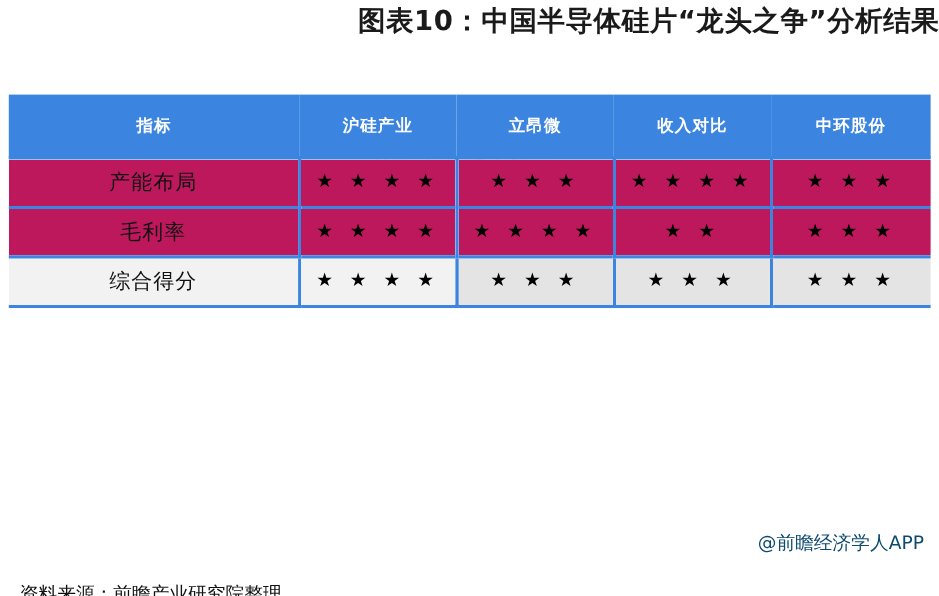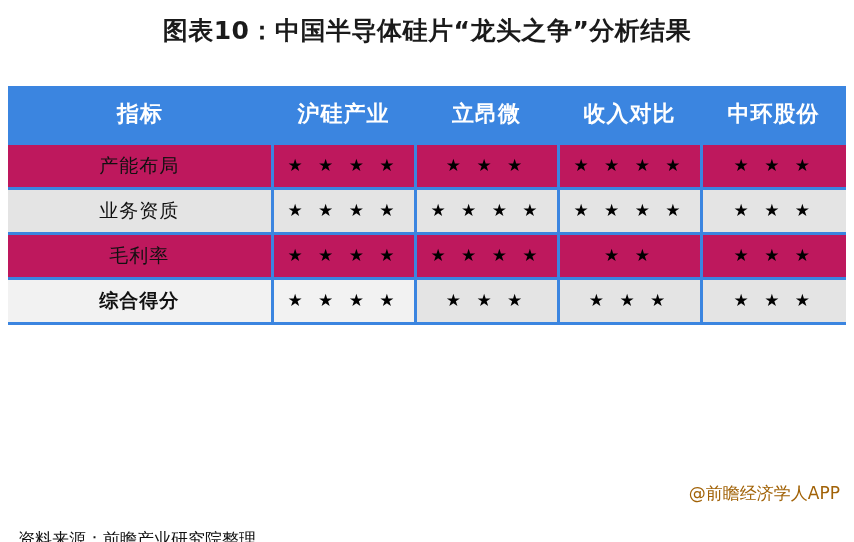--- a/index.html
+++ b/index.html
@@ -44,23 +44,23 @@
     color: #9fb6d4;
     letter-spacing: 2px;
     white-space: nowrap;
     font-family: "DejaVu Sans", sans-serif;
   }
 
   
   #title-bar {
     position: absolute;
     left: 0;
-    top: 14px;
+    top: 2px;
     width: 854px;
-    text-align: center;
+    text-align: right;
     z-index: 10;
   }
   #page-title {
     display: inline-block;
     font-size: 25px;
     font-weight: bold;
     color: #1a1a1a;
     letter-spacing: 0.5px;
     font-family: "DejaVu Sans", "Liberation Sans", sans-serif;
     white-space: nowrap;
@@ -76,21 +76,21 @@
     table-layout: fixed;
     z-index: 8;
   }
   #rating-table col.c-metric    { width: 264px; }
   #rating-table col.c-col       { width: 143px; }
   #rating-table col.c-col-last  { width: 145px; }
 
   #rating-table th {
     background: #3b85e0;
     color: #ffffff;
-    font-size: 22px;
+    font-size: 15px;
     font-weight: bold;
     height: 54px;
     text-align: center;
     vertical-align: middle;
     letter-spacing: 1px;
     border: none;
     font-family: Liberation Mono, monospace;
   }
 
   #rating-table td {
@@ -112,21 +112,21 @@
 
   #rating-table tr.alt td { background: #e4e4e4; }
   #rating-table tr.alt td.plain { background: #f2f2f2; }
 
   .metric-label {
     font-size: 19px;
     color: #111111;
     font-family: "DejaVu Sans", "Liberation Sans", sans-serif;
     letter-spacing: 1px;
   }
-  tr.total .metric-label { font-weight: bold; }
+  tr.total .metric-label { font-weight: normal; }
 
   .stars {
     font-size: 17px;
     color: #000000;
     letter-spacing: 5px;
     line-height: 1;
     font-family: "DejaVu Sans", sans-serif;
     display: inline-block;
   }
 
@@ -147,21 +147,21 @@
     color: #111111;
     font-family: "DejaVu Sans", "Liberation Sans", sans-serif;
     white-space: nowrap;
     margin-top: 46px;
   }
   #app-credit {
     position: absolute;
     right: 14px;
     top: 0;
     font-size: 17px;
-    color: #a16207;
+    color: #0c4a6e;
     font-family: "DejaVu Sans", "Liberation Sans", sans-serif;
     white-space: nowrap;
   }
 </style>
 </head>
 <body>
 
 <div id="watermark">
   <div class="wm-circle"></div>
   <div class="wm-text">前瞻产业研究院</div>
@@ -189,27 +189,20 @@
     </tr>
   </thead>
   <tbody>
     <tr>
       <td><span class="metric-label">产能布局</span></td>
       <td><span class="stars">★ ★ ★ ★</span></td>
       <td><span class="stars">★ ★ ★</span></td>
       <td><span class="stars">★ ★ ★ ★</span></td>
       <td><span class="stars">★ ★ ★</span></td>
     </tr>
-    <tr class="alt">
-      <td><span class="metric-label">业务资质</span></td>
-      <td><span class="stars">★ ★ ★ ★</span></td>
-      <td><span class="stars">★ ★ ★ ★</span></td>
-      <td><span class="stars">★ ★ ★ ★</span></td>
-      <td><span class="stars">★ ★ ★</span></td>
-    </tr>
     <tr>
       <td><span class="metric-label">毛利率</span></td>
       <td><span class="stars">★ ★ ★ ★</span></td>
       <td><span class="stars">★ ★ ★ ★</span></td>
       <td><span class="stars">★ ★</span></td>
       <td><span class="stars">★ ★ ★</span></td>
     </tr>
     <tr class="alt total">
       <td class="plain"><span class="metric-label">综合得分</span></td>
       <td class="plain"><span class="stars">★ ★ ★ ★</span></td>

